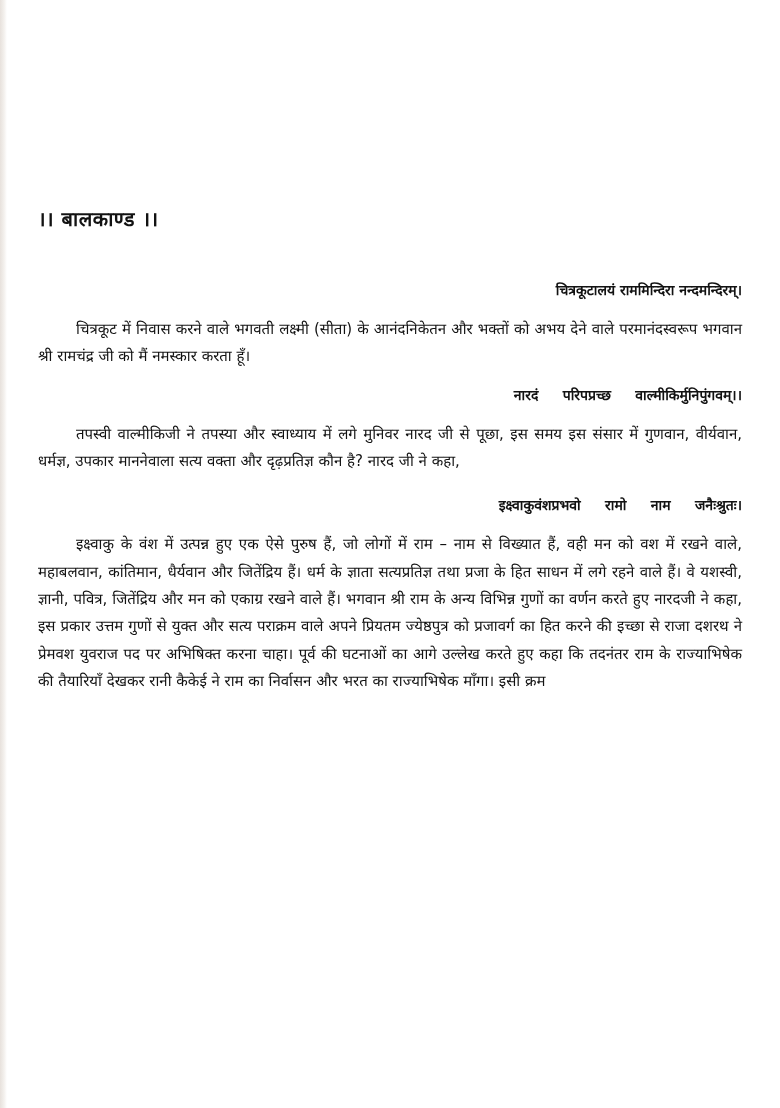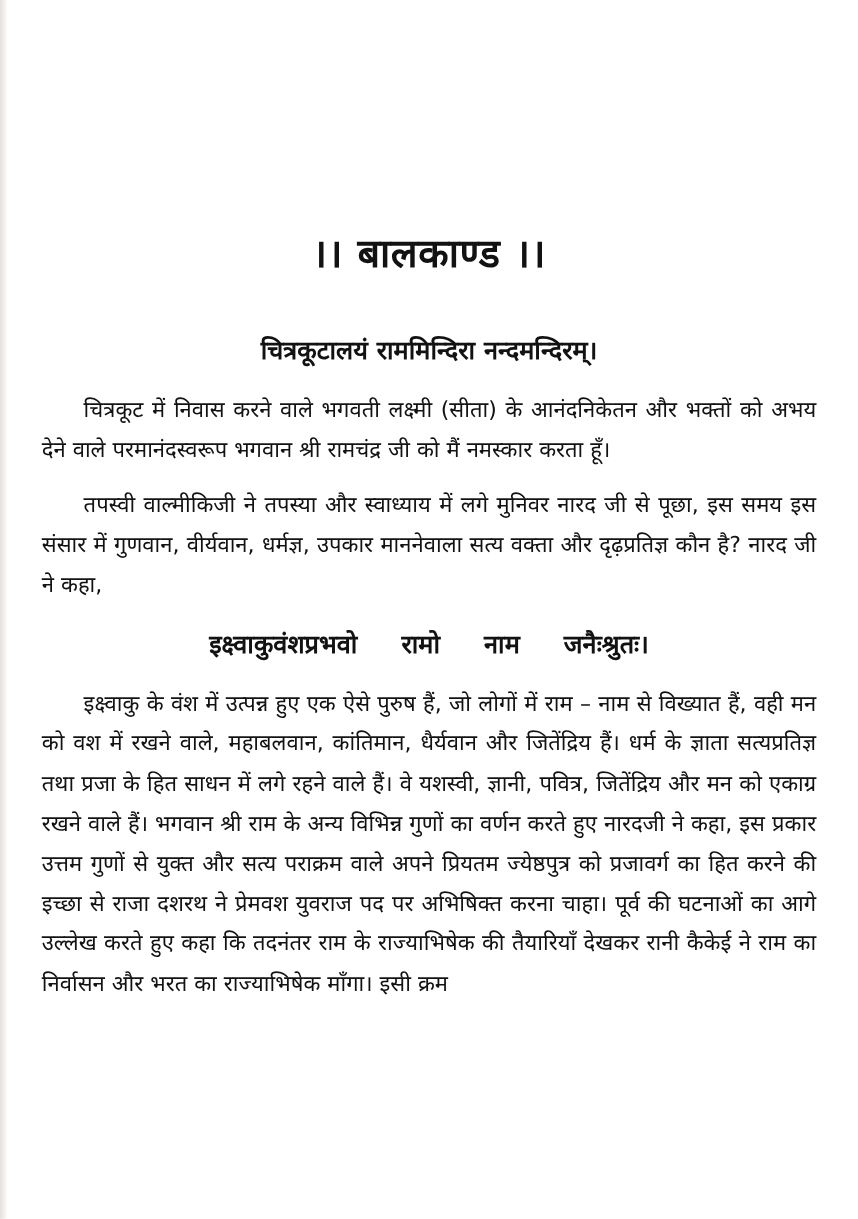--- a/index.html
+++ b/index.html
@@ -33,40 +33,39 @@
   }
   .content {
     position: absolute;
     left: 38px;
     top: 205px;
     width: 704px;
   }
   h1.kanda-title {
     font-family: "DejaVu Sans", sans-serif;
     font-weight: bold;
-    font-size: 36px;
-    text-align: center;
+    font-size: 20px;
     margin: 0 0 46px 0;
     letter-spacing: 0.5px;
   }
   .shloka {
     font-family: "DejaVu Sans", sans-serif;
-    font-size: 23px;
+    font-size: 14px;
     font-weight: 600;
-    text-align: center;
+    text-align: right;
     line-height: 1.72;
     margin: 0 0 14px 0;
   }
   .shloka .line {
     display: block;
     white-space: pre;
   }
   p.para {
     font-family: "DejaVu Sans", sans-serif;
-    font-size: 20px;
+    font-size: 15px;
     line-height: 1.82;
     margin: 4px 0 12px 0;
     text-align: justify;
     text-justify: inter-word;
     text-indent: 38px;
   }
   p.tight {
     margin-bottom: 18px;
   }
 </style>
@@ -82,20 +81,21 @@
     <h1 class="kanda-title">।। बालकाण्ड ।।</h1>
 
     <div class="shloka">
       <span class="line">चित्रकूटालयं राममिन्दिरा नन्दमन्दिरम्।</span>
     </div>
 
     <p class="para">चित्रकूट में निवास करने वाले भगवती लक्ष्मी (सीता) के आनंदनिकेतन और भक्तों को अभय देने वाले परमानंदस्वरूप भगवान श्री रामचंद्र जी को मैं नमस्कार करता हूँ।</p>
 
 
     <div class="shloka">
+      <span class="line">नारदं     परिपप्रच्छ     वाल्मीकिर्मुनिपुंगवम्।।</span>
     </div>
 
     <p class="para tight">तपस्वी वाल्मीकिजी ने तपस्या और स्वाध्याय में लगे मुनिवर नारद जी से पूछा, इस समय इस संसार में गुणवान, वीर्यवान, धर्मज्ञ, उपकार माननेवाला सत्य वक्ता और दृढ़प्रतिज्ञ कौन है? नारद जी ने कहा,</p>
 
     <div class="shloka">
       <span class="line">इक्ष्वाकुवंशप्रभवो     रामो     नाम     जनैःश्रुतः।</span>
     </div>
 
     <p class="para">इक्ष्वाकु के वंश में उत्पन्न हुए एक ऐसे पुरुष हैं, जो लोगों में राम – नाम से विख्यात हैं, वही मन को वश में रखने वाले, महाबलवान, कांतिमान, धैर्यवान और जितेंद्रिय हैं। धर्म के ज्ञाता सत्यप्रतिज्ञ तथा प्रजा के हित साधन में लगे रहने वाले हैं। वे यशस्वी, ज्ञानी, पवित्र, जितेंद्रिय और मन को एकाग्र रखने वाले हैं। भगवान श्री राम के अन्य विभिन्न गुणों का वर्णन करते हुए नारदजी ने कहा, इस प्रकार उत्तम गुणों से युक्त और सत्य पराक्रम वाले अपने प्रियतम ज्येष्ठपुत्र को प्रजावर्ग का हित करने की इच्छा से राजा दशरथ ने प्रेमवश युवराज पद पर अभिषिक्त करना चाहा। पूर्व की घटनाओं का आगे उल्लेख करते हुए कहा कि तदनंतर राम के राज्याभिषेक की तैयारियाँ देखकर रानी कैकेई ने राम का निर्वासन और भरत का राज्याभिषेक माँगा। इसी क्रम</p>
 

